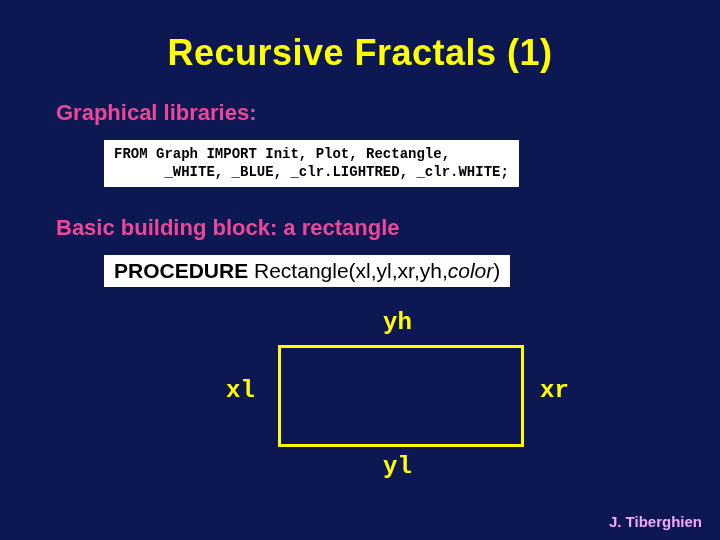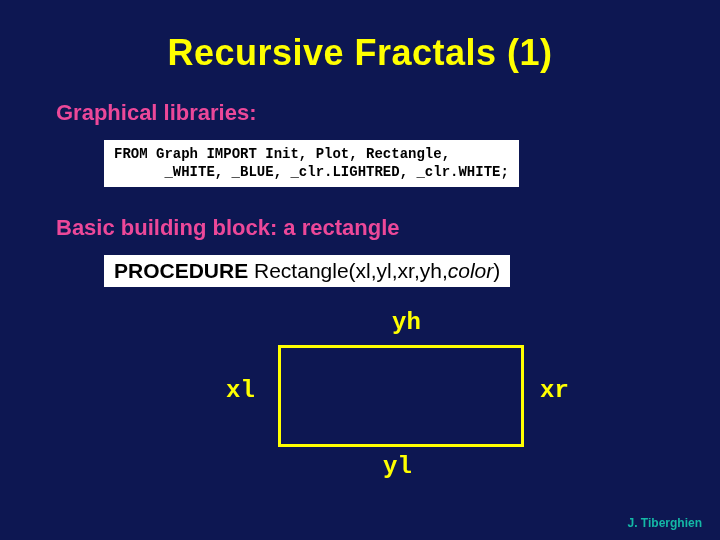--- a/index.html
+++ b/index.html
@@ -60,39 +60,39 @@
     width: 380px;
     height: 170px;
   }
   .label-yh, .label-yl, .label-xl, .label-xr {
     position: absolute;
     color: #ffff00;
     font-family: "Courier New", Courier, monospace;
     font-size: 24px;
     font-weight: bold;
   }
-  .label-yh { top: -4px; left: 186px; }
+  .label-yh { top: -4px; left: 177px; }
   .label-yl { top: 140px; left: 177px; }
   .rect-shape {
     position: absolute;
     top: 32px;
     left: 72px;
     width: 246px;
     height: 102px;
     border: 3px solid #ffff00;
     background: transparent;
   }
   .label-xl { top: 64px; left: 20px; }
   .label-xr { top: 64px; left: 334px; }
   .footer {
     position: absolute;
     right: 18px;
     bottom: 10px;
-    color: #14b8a6;
-    font-size: 12px;
+    color: #f0abfc;
+    font-size: 15px;
     font-weight: bold;
   }
 </style>
 </head>
 <body>
 
 <div class="slide">
 
   <h1 class="title">Recursive Fractals (1)</h1>
 

